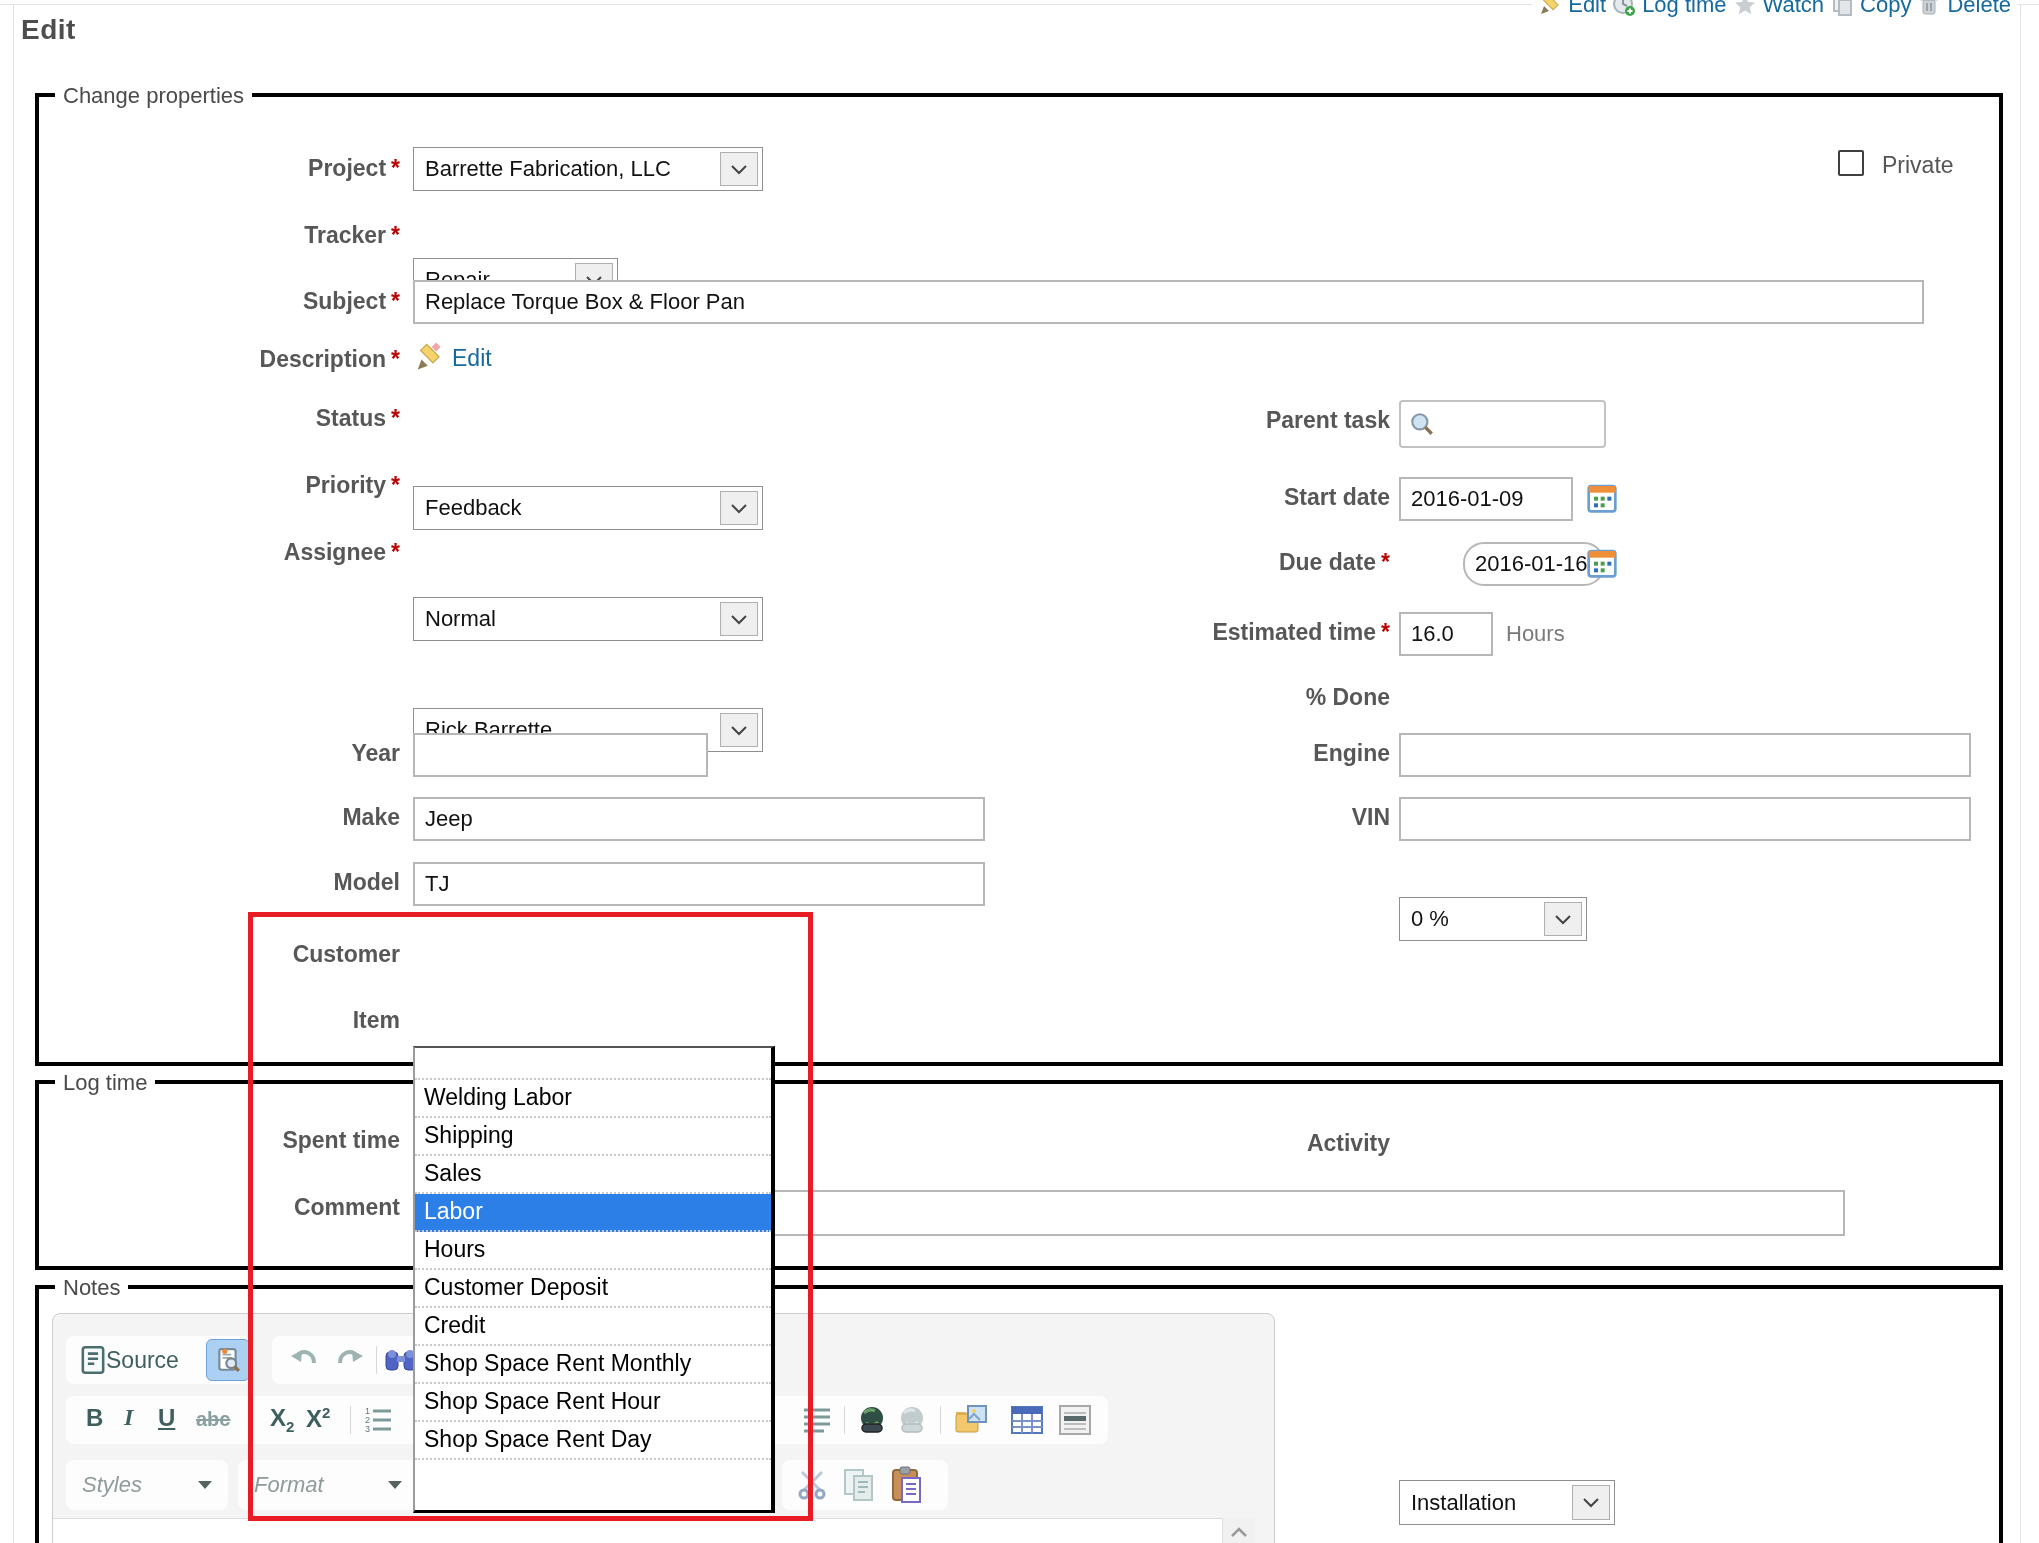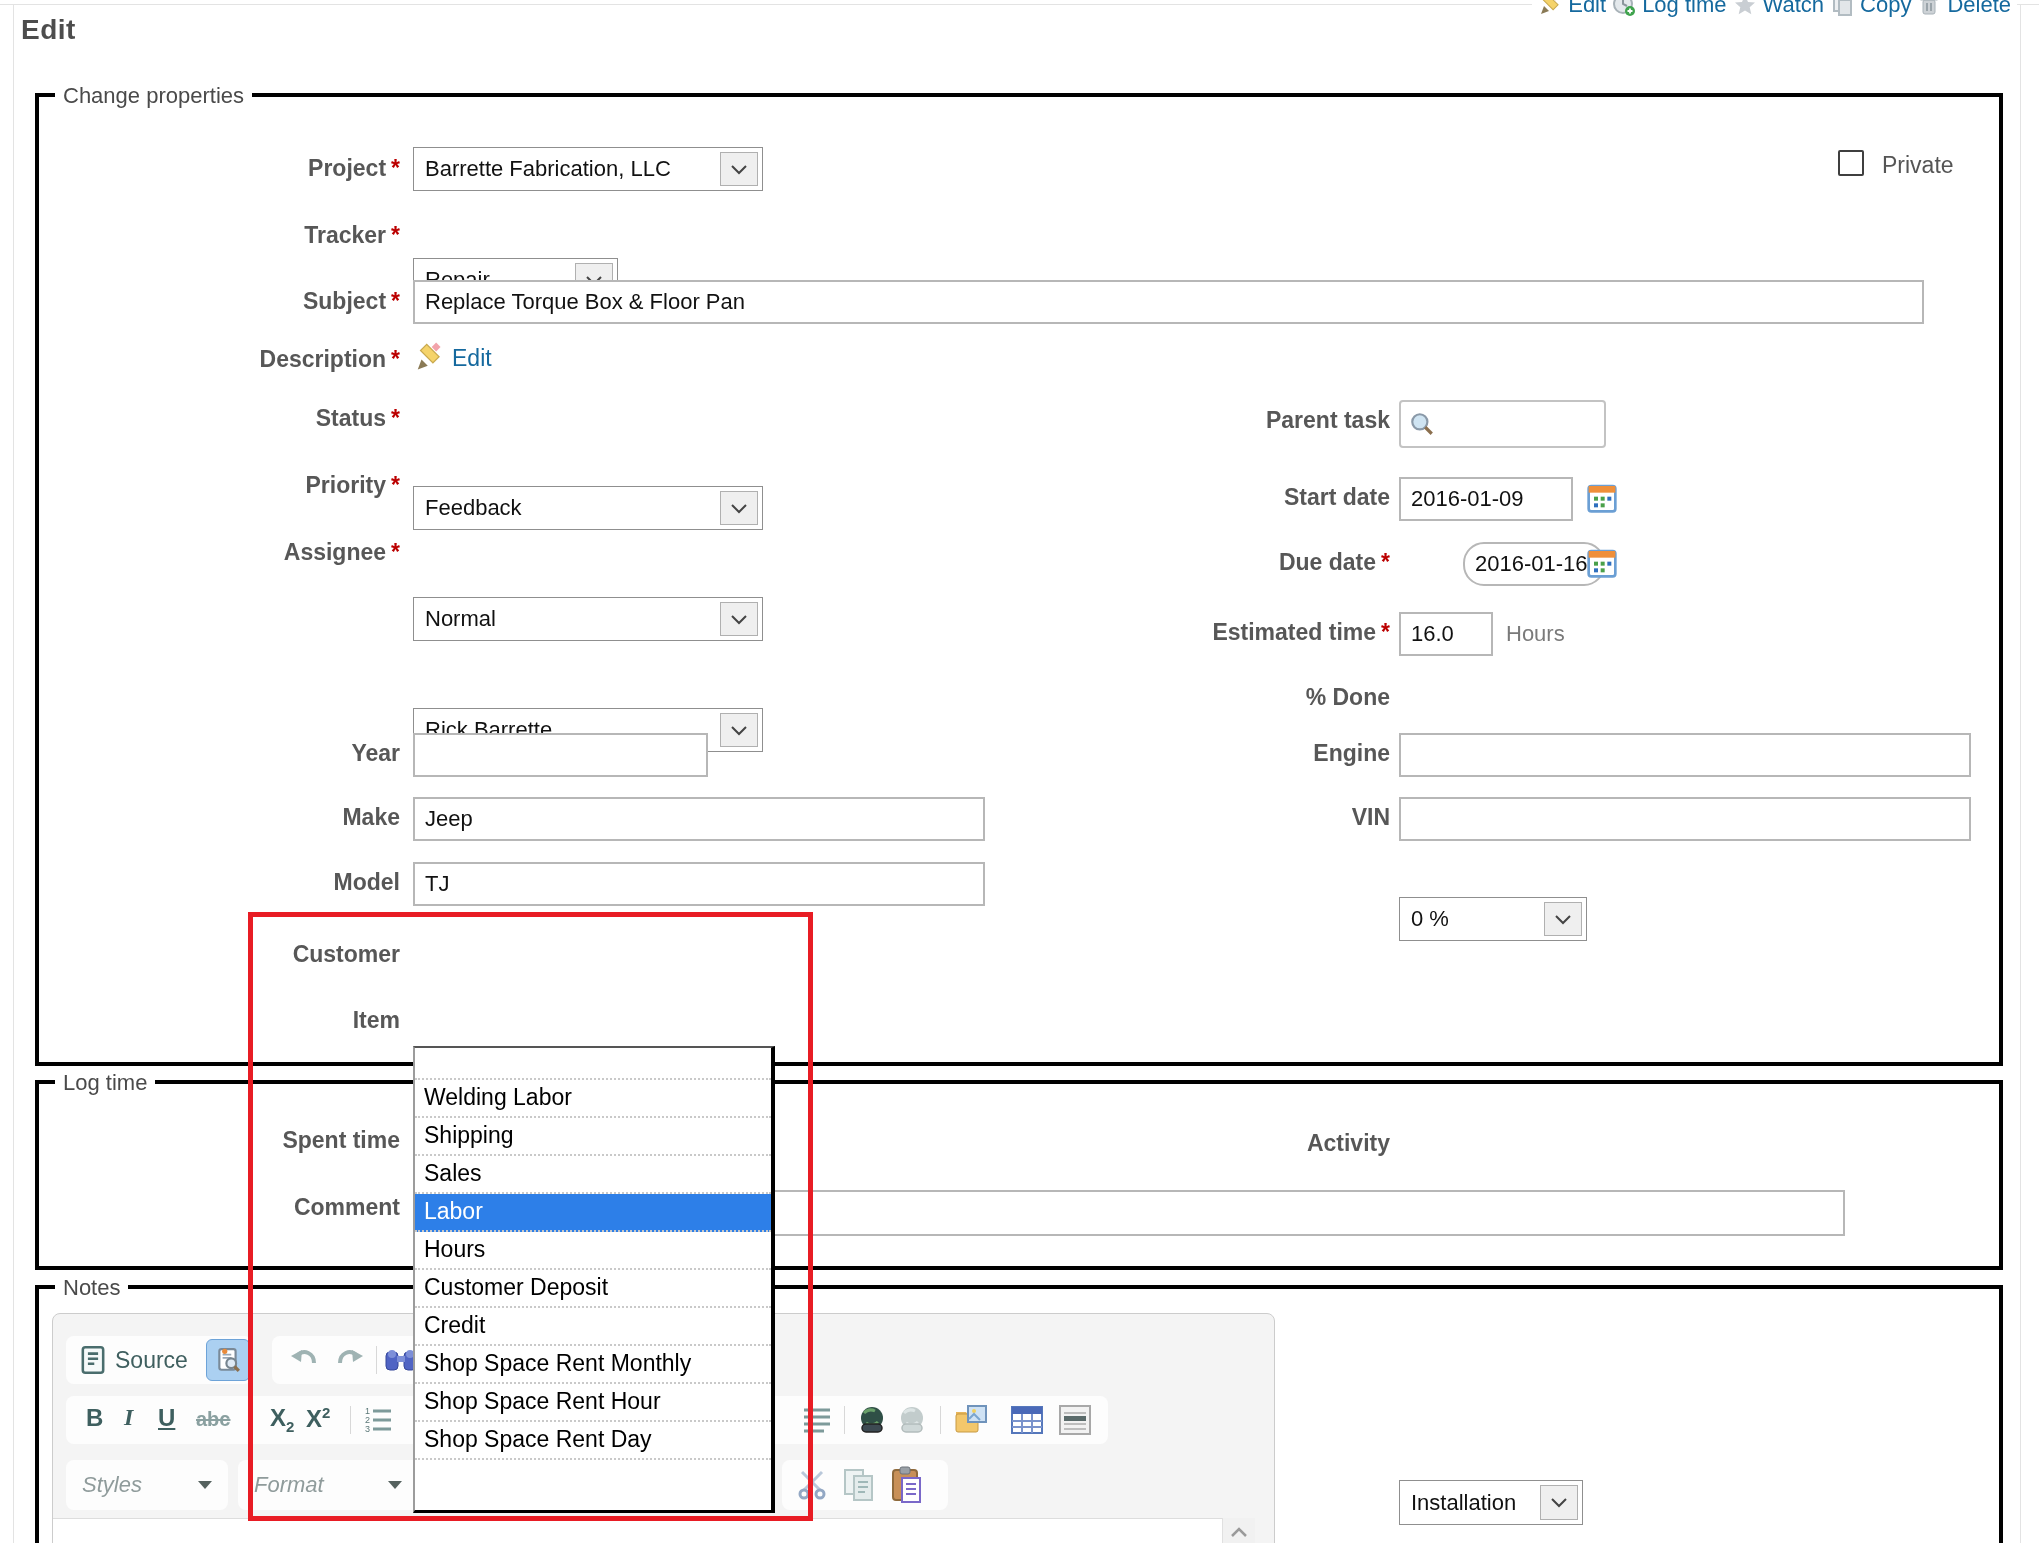--- a/index.html
+++ b/index.html
@@ -257,39 +257,39 @@
         <polyline points="2,2 9,9 16,2" fill="none" stroke="#222" stroke-width="2"></polyline>
       </svg>
     </span>
 </div>
 
 <div class="abs fs" style="left:35px;top:1080px;width:1960px;height:182px;">
   <div class="legend">Log time</div>
 </div>
 <div class="abs lbl" style="left:70px;top:1127px;"><span>Spent time</span></div>
 <div class="abs lbl" style="left:1060px;top:1130px;"><span>Activity</span></div>
-<div class="abs sel" style="left:1399px;top:1122px;width:184px;height:45px;">
+<div class="abs sel" style="left:1399px;top:1122px;width:216px;height:45px;">
   <span>Installation</span>
   <span class="arrowbox">
       <svg class="chev" viewBox="0 0 18 11">
         <polyline points="2,2 9,9 16,2" fill="none" stroke="#444" stroke-width="2"></polyline>
       </svg>
     </span>
 </div>
 <div class="abs lbl" style="left:70px;top:1194px;"><span>Comment</span></div>
 <input class="abs ti" style="left: 413px; top: 1190px; width: 1432px; height: 46px;" readonly="" value="">
 
 <div class="abs fs" style="left:35px;top:1285px;width:1960px;height:280px;">
   <div class="legend">Notes</div>
 </div>
 
 <div class="abs editor"></div>
 
 <div class="pill" style="left:66px;top:1336px;width:186px;height:48px;">
-  <div class="tbtn" style="margin-left:14px;gap:9px;">
+  <div class="tbtn" style="margin-left:14px;">
     <svg width="26" height="28" viewBox="0 0 20 22">
         <rect x="2" y="1" width="16" height="20" rx="2" fill="#f6fafa" stroke="#4a6d6d" stroke-width="2"></rect>
         <path d="M6 6h8 M6 10h8 M6 14h5" stroke="#4a6d6d" stroke-width="2"></path>
       </svg>
     <span style="font-size:23px;color:#3f5f5f;">Source</span>
   </div>
   <div class="tbtn" style="position:absolute;left:140px;width:42px;height:40px;background:#abd0f1;border:1px solid #6da3d8;border-radius:6px;">
     <svg width="26" height="26" viewBox="0 0 24 24">
         <rect x="4" y="2" width="15" height="19" rx="2" fill="#fff" stroke="#7a8a99" stroke-width="2"></rect>
         <path d="M7 7h8 M7 10h8" stroke="#9aa8b5" stroke-width="1.6"></path>

